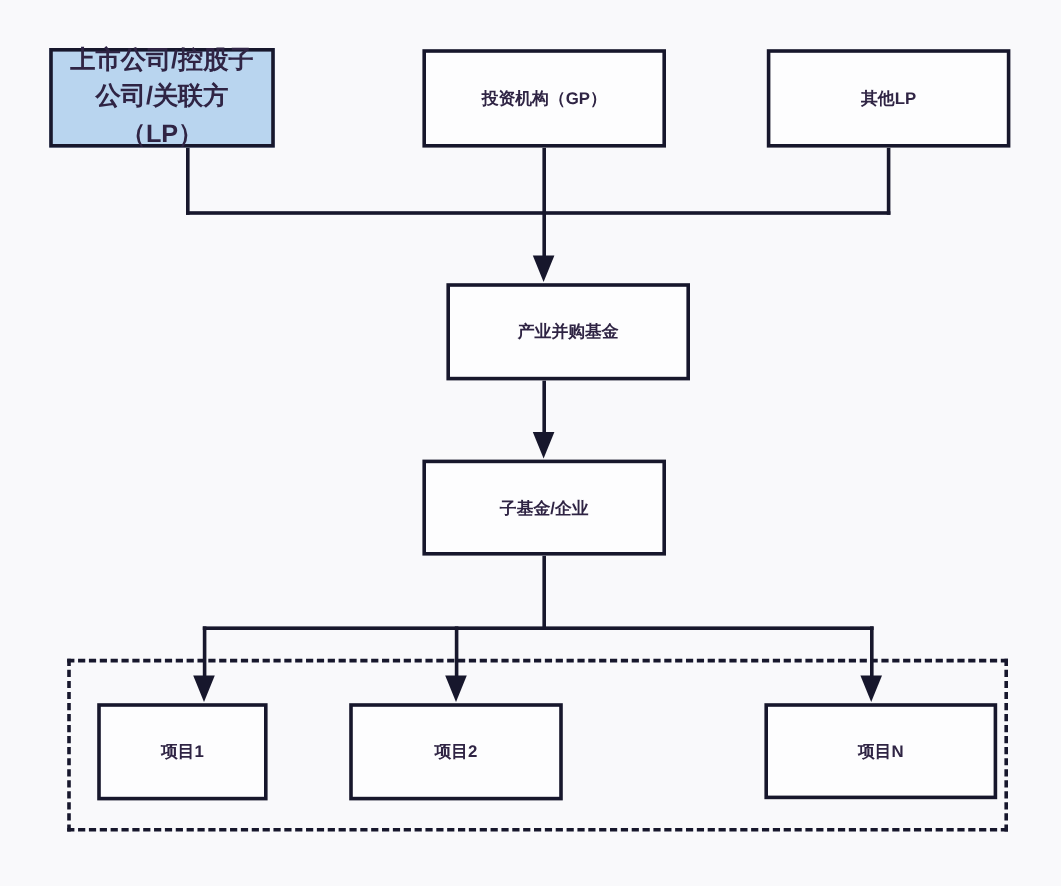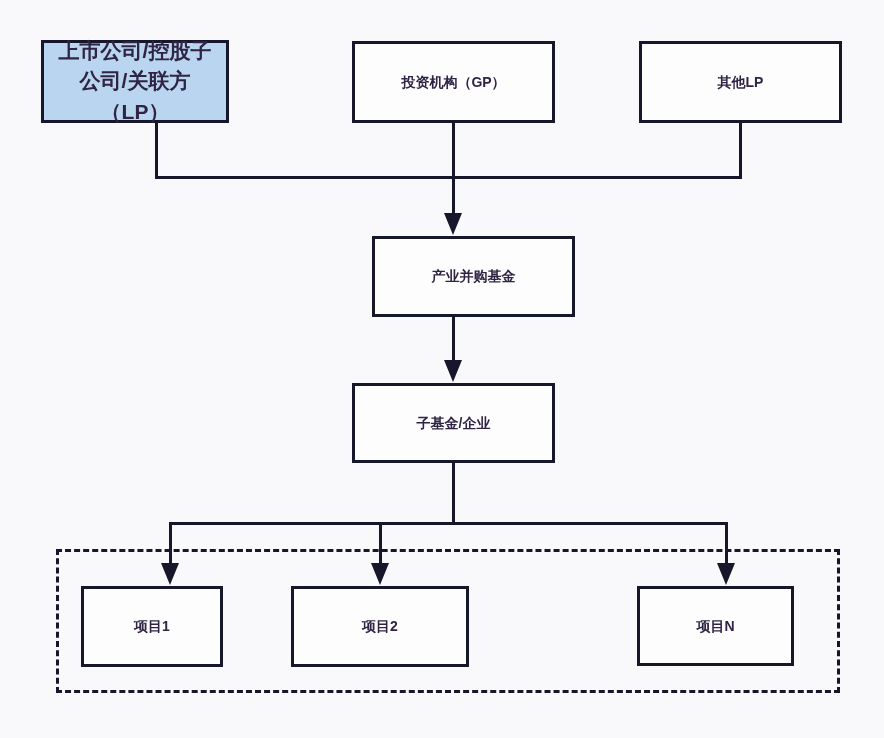--- a/index.html
+++ b/index.html
@@ -46,21 +46,21 @@
     background:transparent;
   }
   
   .n-lp      {left:41px; top:40px; width:188px;height:83px;}
   .n-gp      {left:352px;top:41px; width:203px;height:82px;}
   .n-otherlp {left:639px;top:41px; width:203px;height:82px;}
   .n-fund    {left:352px;top:236px;width:203px;height:81px;margin-left:20px;}
   .n-subfund {left:352px;top:383px;width:203px;height:80px;}
   .n-p1      {left:81px; top:586px;width:142px;height:81px;}
   .n-p2      {left:291px;top:586px;width:178px;height:81px;}
-  .n-pn      {left:637px;top:586px;width:157px;height:80px;}
+  .n-pn      {left:637px;top:586px;width:194px;height:80px;}
   
   .c-v-lp        {left:155px;top:123px;width:3px;height:56px;}
   .c-h-top       {left:155px;top:176px;width:587px;height:3px;}
   .c-v-otherlp   {left:739px;top:123px;width:3px;height:56px;}
   .c-v-gp        {left:452px;top:123px;width:3px;height:92px;}
   .a-fund        {left:444px;top:213px;}
   .c-v-fund      {left:452px;top:317px;width:3px;height:46px;}
   .a-subfund     {left:444px;top:360px;}
   .c-v-sub-down  {left:452px;top:463px;width:3px;height:62px;}
   .c-h-bottom    {left:169px;top:522px;width:559px;height:3px;}

